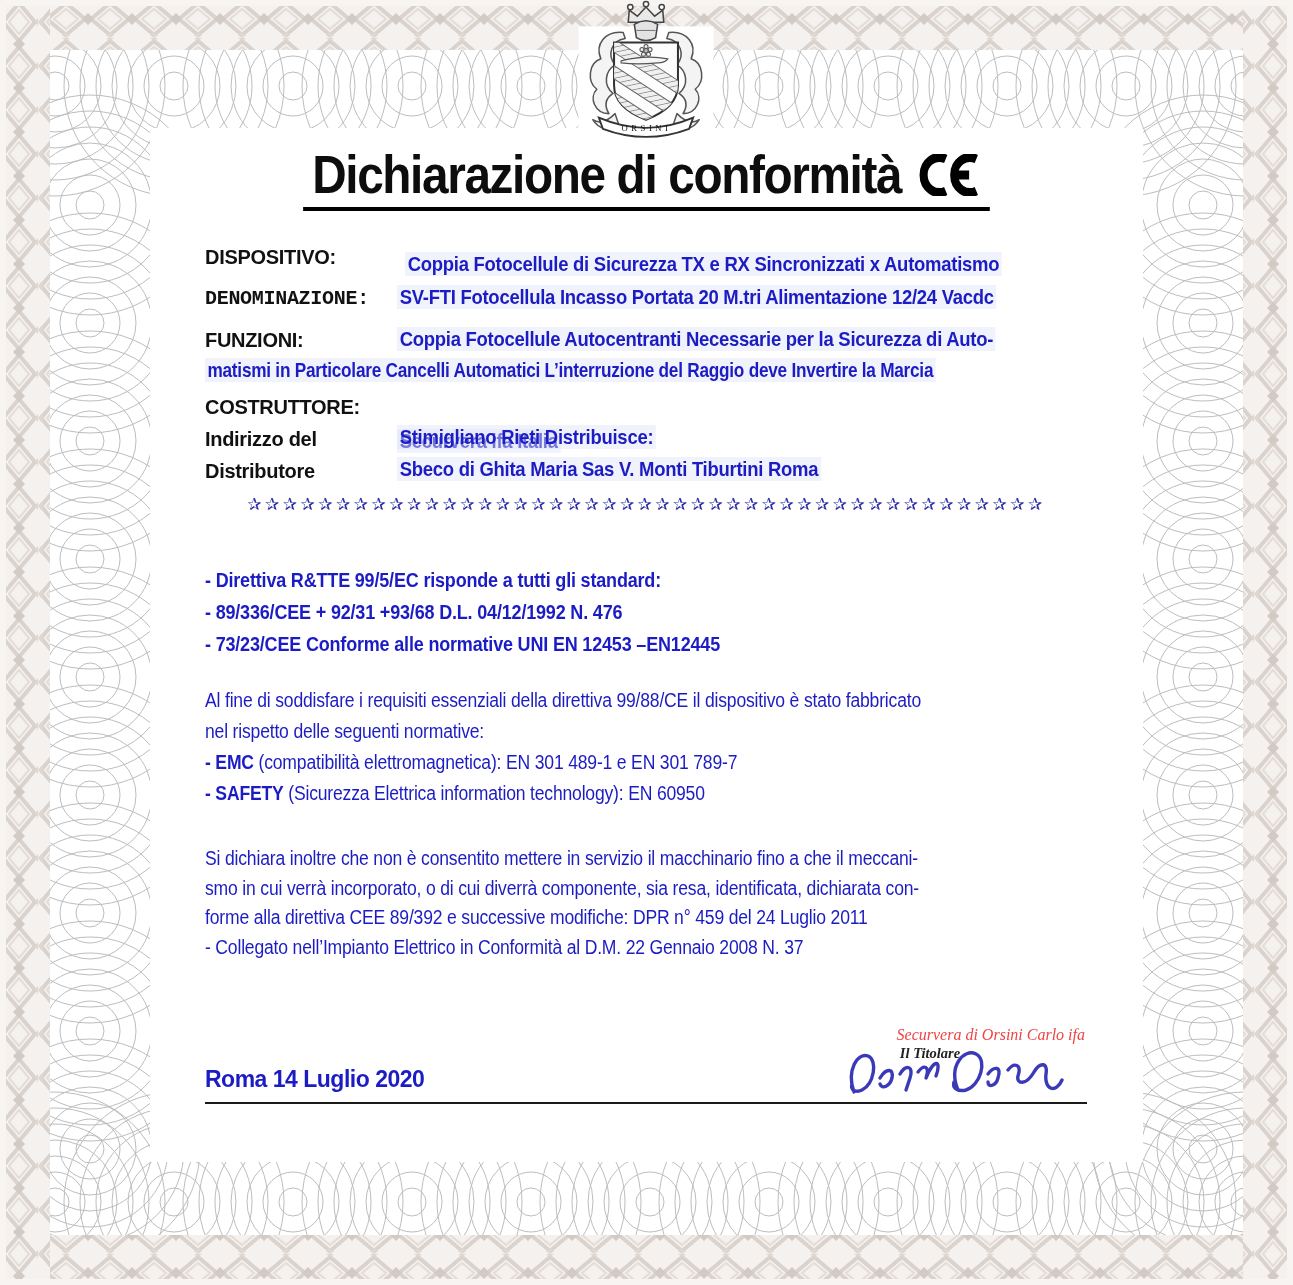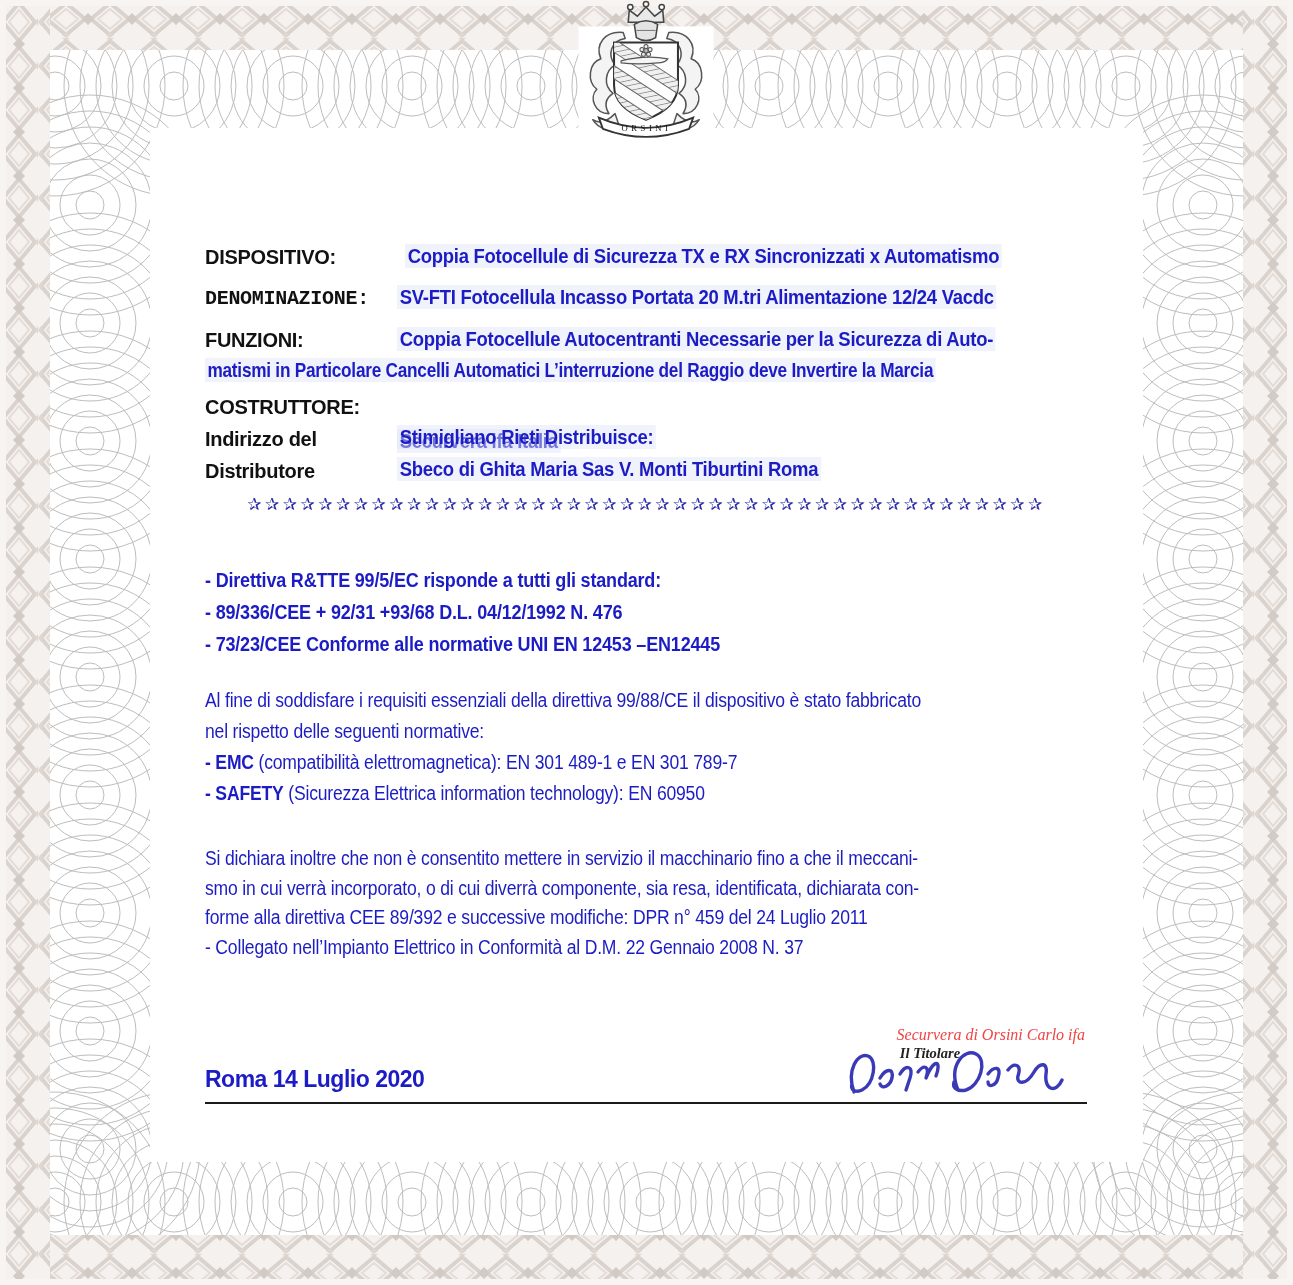--- a/index.html
+++ b/index.html
@@ -404,23 +404,33 @@
     <circle cx="80" cy="53.4" r="2" fill="#eee"></circle>
     <circle cx="78.5" cy="48.8" r="2" fill="#eee"></circle>
     <circle cx="82.5" cy="50" r="2.2" fill="#bbb"></circle>
   </g>
   <path d="M36,116 q46.5,20 93,0 l-4,11 q-42.5,16 -85,0 z" fill="#fff" stroke="#333" stroke-width="1.8"></path>
   <text x="83" y="129" text-anchor="middle" font-size="8.5" letter-spacing="3.5" fill="#111" font-family="Liberation Serif, serif">ORSINI</text>
 </svg>
 
 <div class="content">
 
+  <div class="title-block">
+    <span class="title-wrap">
+      <span class="title-text">Dichiarazione di conformità</span>
+      <svg width="74" height="42" viewBox="0 0 74 42">
+        <path d="M35,5 A17.5,17.5 0 1 0 35,37" fill="none" stroke="#000" stroke-width="9"></path>
+        <path d="M69,5 A17.5,17.5 0 1 0 69,37" fill="none" stroke="#000" stroke-width="9"></path>
+        <line x1="46" y1="21" x2="61" y2="21" stroke="#000" stroke-width="9"></line>
+      </svg>
+    </span>
+  </div>
 
   <div class="abs lbl" style="left:55px;top:118px;">DISPOSITIVO:</div>
-  <div class="abs" style="left:247px;top:116px;padding-left:8px;"><span class="val">Coppia Fotocellule di Sicurezza TX e RX Sincronizzati x Automatismo</span></div>
+  <div class="abs" style="left:247px;top:124px;padding-left:8px;"><span class="val">Coppia Fotocellule di Sicurezza TX e RX Sincronizzati x Automatismo</span></div>
 
   <div class="abs lbl" style="left:55px;top:159px;font-family:Liberation Mono, monospace;">DENOMINAZIONE:</div>
   <div class="abs" style="left:247px;top:157px;"><span class="val">SV-FTI Fotocellula Incasso Portata 20 M.tri Alimentazione 12/24 Vacdc</span></div>
 
   <div class="abs lbl" style="left:55px;top:201px;">FUNZIONI:</div>
   <div class="abs" style="left:55px;top:230px;"><span class="val val2">matismi in Particolare Cancelli Automatici L’interruzione del Raggio deve Invertire la Marcia</span></div>
   <div class="abs" style="left:247px;top:199px;"><span class="val">Coppia Fotocellule Autocentranti Necessarie per la Sicurezza di Auto-</span></div>
 
   <div class="abs lbl" style="left:55px;top:268px;">COSTRUTTORE:</div>
   <div class="abs" style="left:247px;top:266px;margin-top:35px;"><span class="val">Securvera ifa Italia</span></div>

